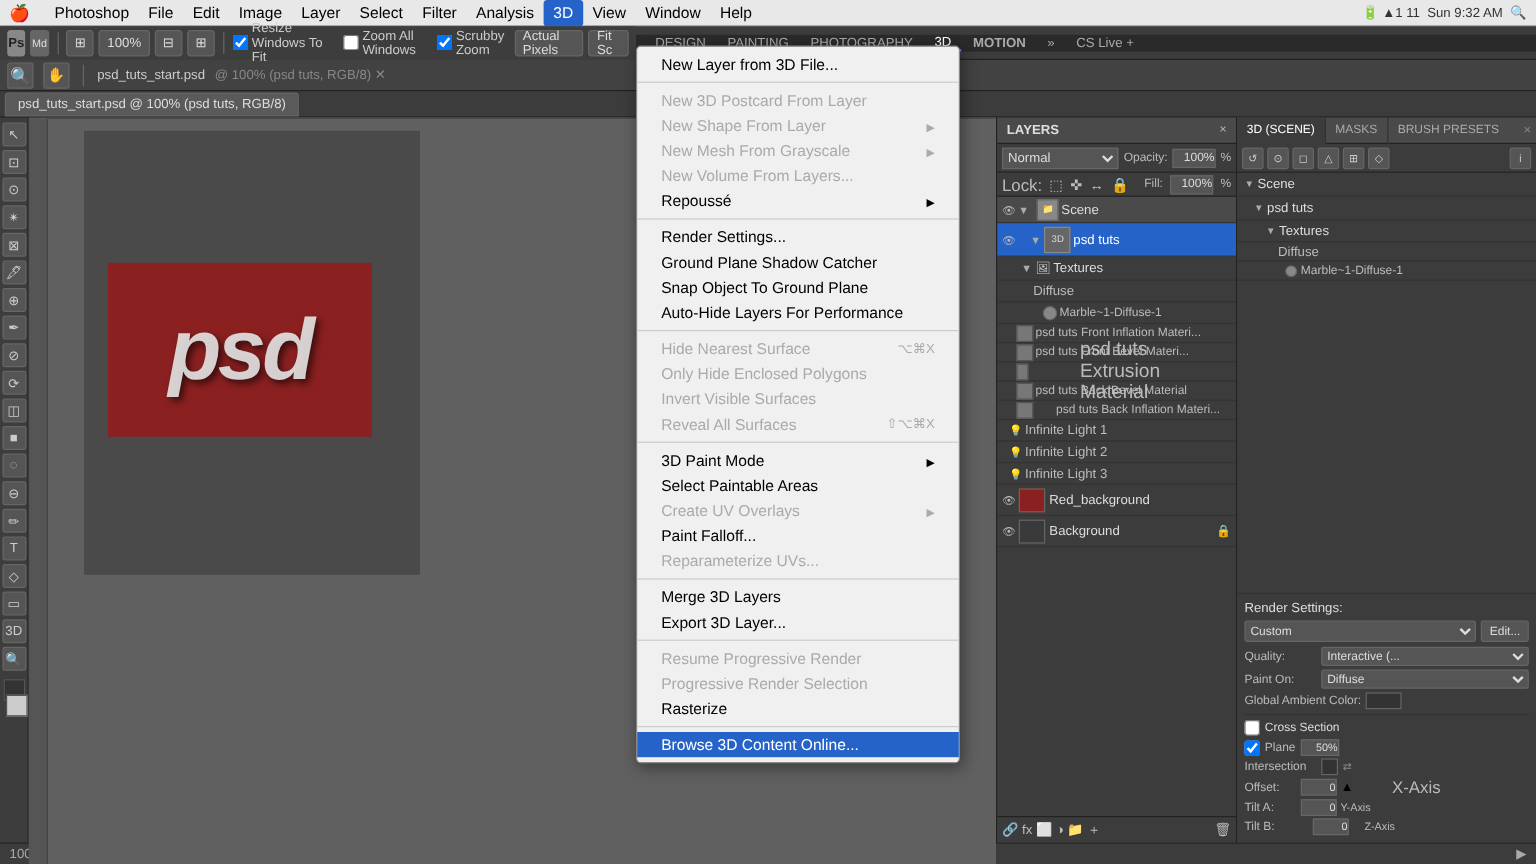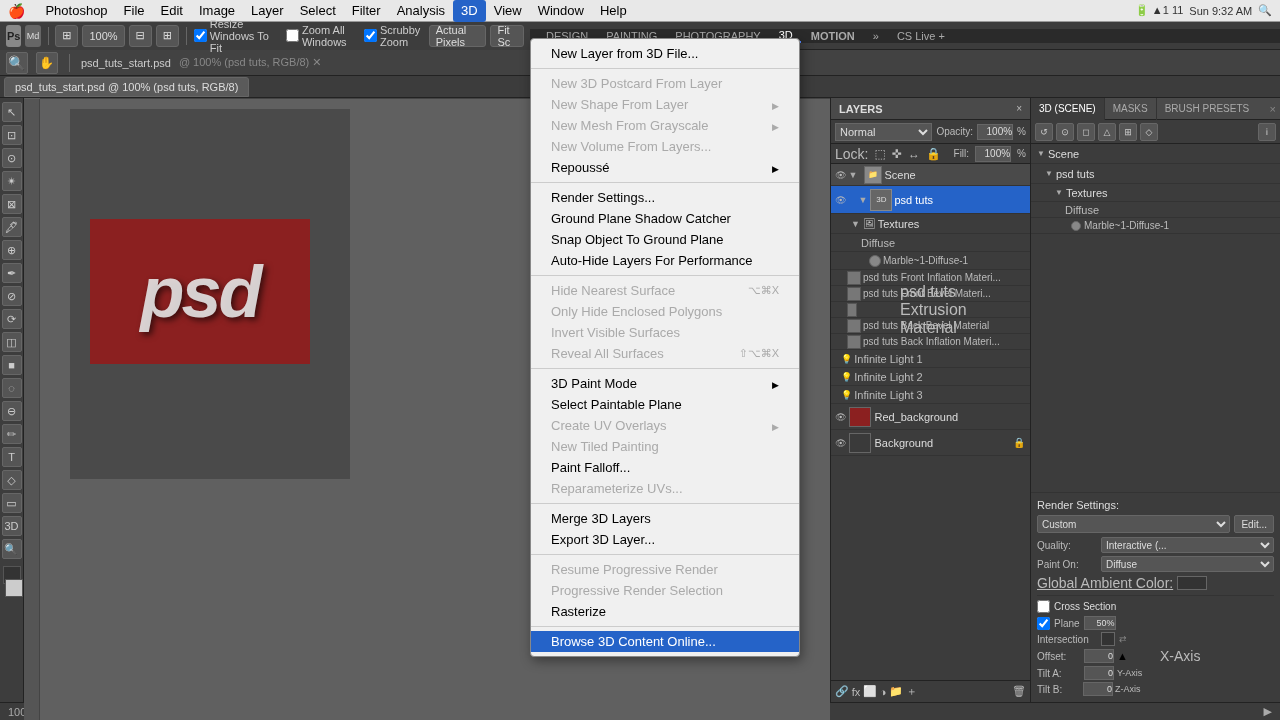--- a/index.html
+++ b/index.html
@@ -198,23 +198,22 @@
     <div class="menu-item">Ground Plane Shadow Catcher</div>
     <div class="menu-item">Snap Object To Ground Plane</div>
     <div class="menu-item">Auto-Hide Layers For Performance</div>
     <div class="menu-separator"></div>
     <div class="menu-item disabled" style="display:flex;justify-content:space-between;">Hide Nearest Surface <span class="menu-shortcut">⌥⌘X</span></div>
     <div class="menu-item disabled">Only Hide Enclosed Polygons</div>
     <div class="menu-item disabled">Invert Visible Surfaces</div>
     <div class="menu-item disabled" style="display:flex;justify-content:space-between;">Reveal All Surfaces <span class="menu-shortcut">⇧⌥⌘X</span></div>
     <div class="menu-separator"></div>
     <div class="menu-item" style="display:flex;justify-content:space-between;">3D Paint Mode <span class="menu-item-arrow"></span></div>
-    <div class="menu-item">Select Paintable Plane</div>
+    <div class="menu-item">Select Paintable Areas</div>
     <div class="menu-item disabled" style="display:flex;justify-content:space-between;">Create UV Overlays <span class="menu-item-arrow"></span></div>
-    <div class="menu-item disabled">New Tiled Painting</div>
     <div class="menu-item">Paint Falloff...</div>
     <div class="menu-item disabled">Reparameterize UVs...</div>
     <div class="menu-separator"></div>
     <div class="menu-item">Merge 3D Layers</div>
     <div class="menu-item">Export 3D Layer...</div>
     <div class="menu-separator"></div>
     <div class="menu-item disabled">Resume Progressive Render</div>
     <div class="menu-item disabled">Progressive Render Selection</div>
     <div class="menu-item">Rasterize</div>
     <div class="menu-separator"></div>
@@ -293,21 +292,21 @@
           <span style="font-size:10px;color:#bbb;">psd tuts Front Bevel Materi...</span>
         </div>
         <div style="height:16px;display:flex;align-items:center;padding:0 4px 0 16px;gap:2px;border-bottom:1px solid #333;">
           <div style="width:14px;height:14px;background:#777;border:1px solid #555;"></div>
           <span style="font-size:16px;color:#bbb;margin-left:41px;">psd tuts Extrusion Material</span>
         </div>
         <div style="height:16px;display:flex;align-items:center;padding:0 4px 0 16px;gap:2px;border-bottom:1px solid #333;">
           <div style="width:14px;height:14px;background:#777;border:1px solid #555;"></div>
           <span style="font-size:10px;color:#bbb;">psd tuts Back Bevel Material</span>
         </div>
-        <div style="height:16px;display:flex;align-items:center;padding:0 4px 0 16px;gap:2px;border-bottom:1px solid #333;">
+        <div style="height:16px;display:flex;align-items:center;padding:0 4px 0 16px;gap:19px;border-bottom:1px solid #333;">
           <div style="width:14px;height:14px;background:#777;border:1px solid #555;"></div>
           <span style="font-size:10px;color:#bbb;">psd tuts Back Inflation Materi...</span>
         </div>
 
         <div style="height:18px;display:flex;align-items:center;padding:0 4px 0 10px;gap:2px;border-bottom:1px solid #333;">
           <span style="font-size:9px;color:#bbb;">💡</span>
           <span style="font-size:11px;color:#bbb;">Infinite Light 1</span>
         </div>
         <div style="height:18px;display:flex;align-items:center;padding:0 4px 0 10px;gap:2px;border-bottom:1px solid #333;">
           <span style="font-size:9px;color:#bbb;">💡</span>
@@ -398,21 +397,21 @@
             <option>Interactive (...</option>
           </select>
         </div>
         <div style="display:flex;align-items:center;gap:4px;margin-bottom:3px;">
           <span style="font-size:10px;color:#bbb;width:60px;">Paint On:</span>
           <select style="flex:1;height:16px;background:#555;border:1px solid #666;color:#ddd;font-size:10px;border-radius:2px;">
             <option>Diffuse</option>
           </select>
         </div>
         <div style="display:flex;align-items:center;gap:4px;margin-bottom:4px;">
-          <span style="font-size:14px;color:#bbb;text-decoration:underline;">Global Ambient Color:</span>
+          <span style="font-size:10px;color:#bbb;">Global Ambient Color:</span>
           <div style="width:30px;height:14px;background:#333;border:1px solid #666;"></div>
         </div>
 
         <div style="border-top:1px solid #333;padding-top:4px;">
           <div style="display:flex;align-items:center;gap:4px;margin-bottom:3px;">
             <input type="checkbox" style="">
             <span style="font-size:10px;color:#ddd;">Cross Section</span>
           </div>
           <div style="display:flex;align-items:center;gap:4px;margin-bottom:2px;">
             <input type="checkbox" checked="" style="">
@@ -428,21 +427,21 @@
             <span style="font-size:10px;color:#bbb;width:44px;">Offset:</span>
             <input type="text" value="0" style="width: 30px; height: 14px; background: rgb(85, 85, 85); border: 1px solid rgb(102, 102, 102); color: rgb(221, 221, 221); font-size: 9px; text-align: right;">
             <span style="width:8px;">▲</span>
             <span style="font-size:14px;color:#bbb;margin-left:32px;">X-Axis</span>
           </div>
           <div style="display:flex;align-items:center;gap:3px;margin-bottom:2px;">
             <span style="font-size:10px;color:#bbb;width:44px;">Tilt A:</span>
             <input type="text" value="0" style="width: 30px; height: 14px; background: rgb(85, 85, 85); border: 1px solid rgb(102, 102, 102); color: rgb(221, 221, 221); font-size: 9px; text-align: right;">
             <span style="font-size:9px;color:#bbb;">Y-Axis</span>
           </div>
-          <div style="display:flex;align-items:center;gap:2px;">
+          <div style="display:flex;align-items:center;gap:13px;">
             <span style="font-size:10px;color:#bbb;width:44px;">Tilt B:</span>
             <input type="text" value="0" style="width: 30px; height: 14px; background: rgb(85, 85, 85); border: 1px solid rgb(102, 102, 102); color: rgb(221, 221, 221); font-size: 9px; text-align: right;">
             <span style="font-size:9px;color:#bbb;">Z-Axis</span>
           </div>
         </div>
       </div>
     </div>
   </div>
 </div>
 

